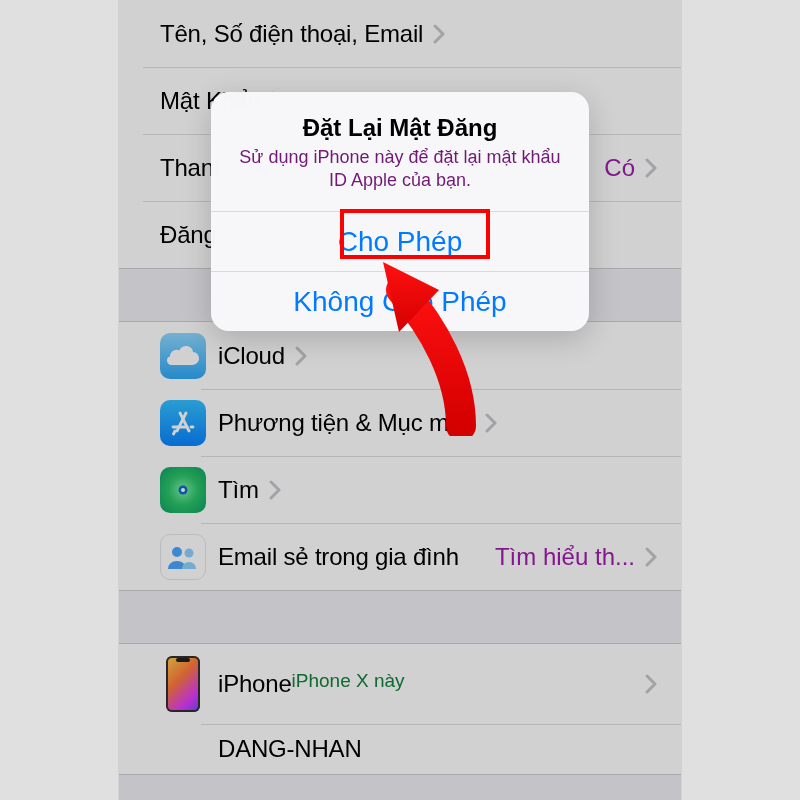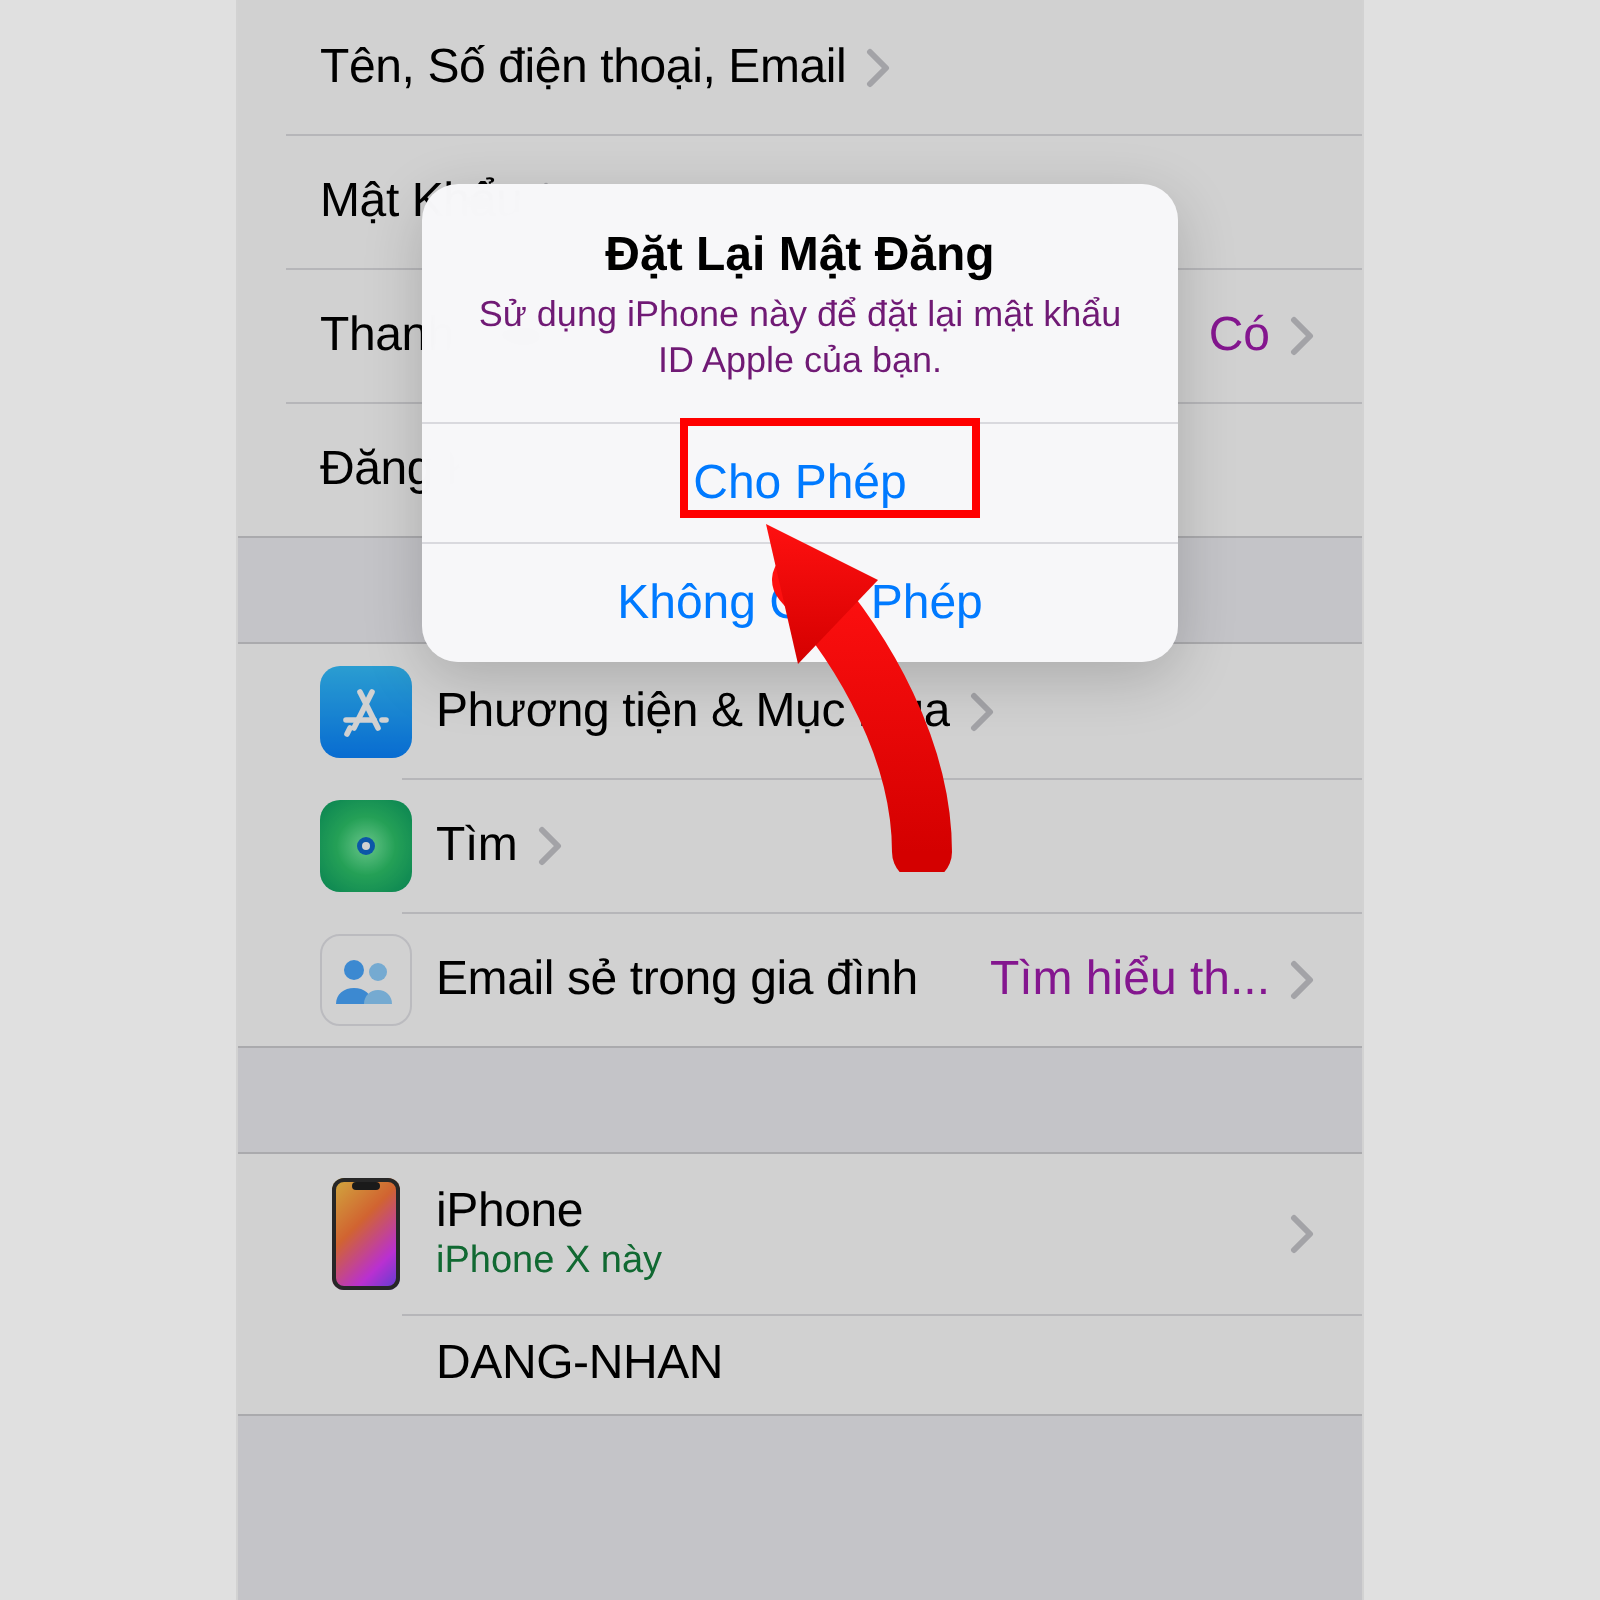--- a/index.html
+++ b/index.html
@@ -81,21 +81,21 @@
     max-width: 200px;
   }
   .row .chev {
     margin-left: 10px;
     flex-shrink: 0;
   }
   .chev svg { display: block; }
 
   .row.device .icon-slot { width: 46px; height: 60px; border-radius: 8px; }
   .row.device { height: 80px; }
-  .row.device .stack { display: flex; flex-direction: column; }
+  .row.device .stack { display: flex; }
   .row.device .sub { font-size: 19px; color: #15803d; }
 
   
   .dim {
     position: absolute;
     inset: 0;
     background: rgba(0,0,0,0.18);
   }
 
   
@@ -125,21 +125,21 @@
     font-size: 18px;
     color: #701a75;
     line-height: 1.25;
   }
   .alert .btn {
     height: 60px;
     border-top: 1px solid #d9d9de;
     display: flex;
     align-items: center;
     justify-content: center;
-    font-size: 24px;
+    font-size: 28px;
     color: #007aff;
   }
 
   
   .highlight {
     position: absolute;
     border: 4px solid #ff0000;
     pointer-events: none;
   }
   
@@ -202,20 +202,33 @@
         <span class="chev">
           <svg width="12" height="20" viewBox="0 0 12 20">
               <path d="M2 2 L10 10 L2 18" stroke="#c7c7cc" stroke-width="3" fill="none" stroke-linecap="round" stroke-linejoin="round"></path>
             </svg>
         </span>
       </div>
     </div>
 
     <div class="group g2">
       <div class="row with-icon">
+        <span class="icon-slot ic-cloud">
+          <svg width="34" height="22" viewBox="0 0 34 22">
+              <path d="M26 20c4 0 7-3 7-6.5S30.5 7 27 7c-.3-3.5-3.3-6-7-6-3 0-5.6 1.8-6.6 4.4C12.6 5 11.8 4.8 11 4.8 7 4.8 4 7.8 4 11.5c-2 .3-3 2-3 4 0 2.5 2 4.5 4.5 4.5H26z" fill="#ffffff"></path>
+            </svg>
+        </span>
+        <span class="label">iCloud</span>
+        <span class="chev">
+          <svg width="12" height="20" viewBox="0 0 12 20">
+              <path d="M2 2 L10 10 L2 18" stroke="#c7c7cc" stroke-width="3" fill="none" stroke-linecap="round" stroke-linejoin="round"></path>
+            </svg>
+        </span>
+      </div>
+      <div class="row with-icon">
         <span class="icon-slot ic-appstore">
           <svg width="32" height="32" viewBox="0 0 32 32">
               <g stroke="#fff" stroke-width="2.8" stroke-linecap="round" fill="none">
                 <path d="M13 6 L22 24"></path>
                 <path d="M19 6 L10 24"></path>
                 <path d="M6 20 H20"></path>
                 <path d="M24 20 H26"></path>
                 <path d="M8 24 L6.5 27"></path>
               </g>
             </svg>

